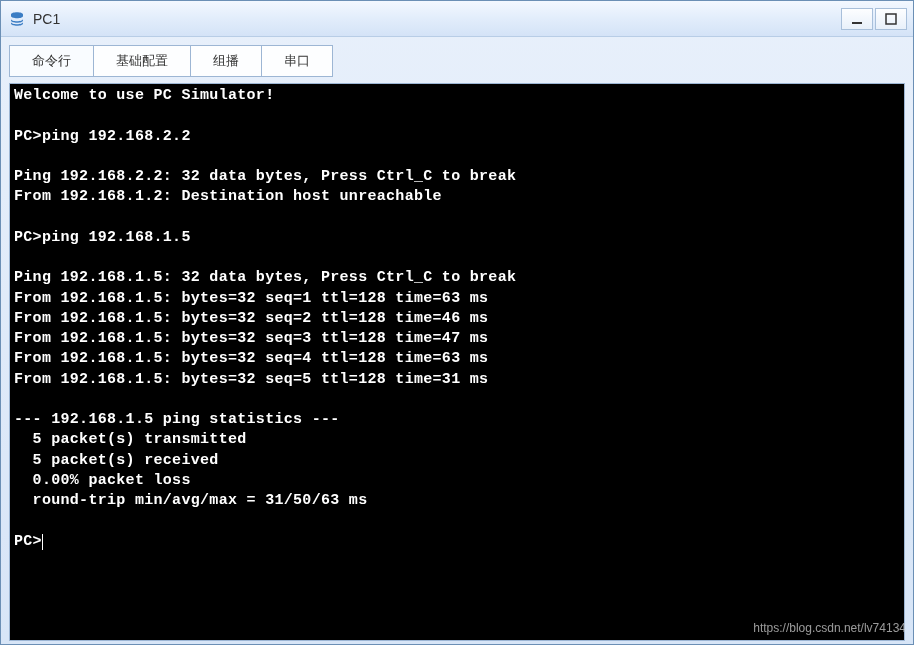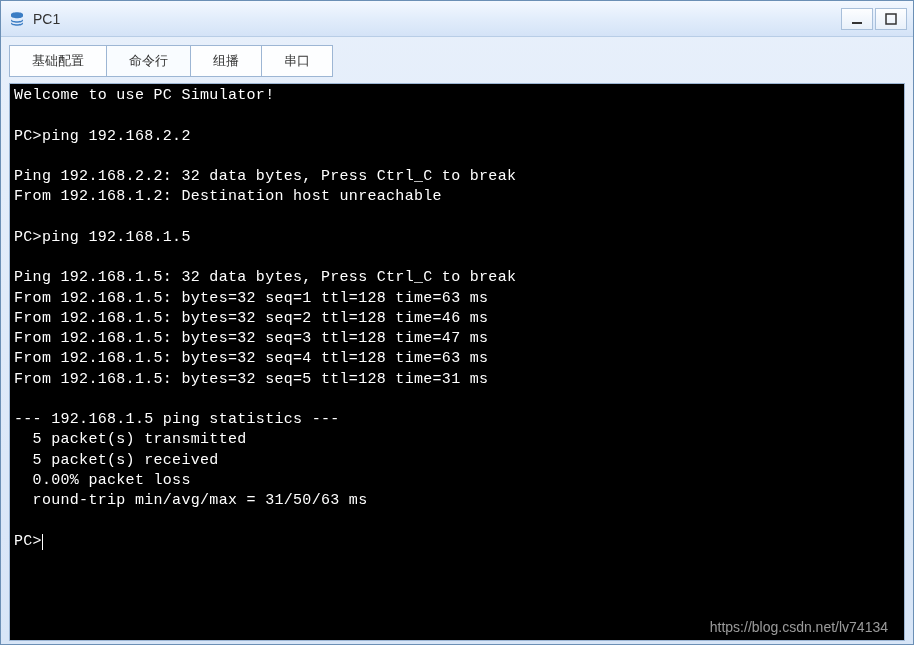--- a/index.html
+++ b/index.html
@@ -9,23 +9,23 @@
     .titlebar .icon { width: 20px; height: 20px; margin-right: 6px; display: flex; align-items: center; justify-content: center; }
     .titlebar .title { font-size: 14px; color: #333; font-weight: 500; }
     .titlebar .controls { margin-left: auto; display: flex; gap: 2px; }
     .titlebar .controls .ctrl { width: 32px; height: 22px; display: flex; align-items: center; justify-content: center; border: 1px solid #a8bfda; background: linear-gradient(to bottom, #fdfeff, #e8f0fa); font-size: 12px; color: #333; cursor: pointer; }
     .ctrl svg { display: block; }
     .toolbar { display: flex; padding: 8px 8px 0 8px; gap: 0; }
     .toolbar .tab { padding: 6px 22px; border: 1px solid #9db6d4; background: #fdfeff; font-size: 13px; color: #333; cursor: pointer; border-right: none; }
     .toolbar .tab:last-child { border-right: 1px solid #9db6d4; text-align: right; }
     .toolbar .tab.active { background: #f9fcff; }
     .terminal-wrap { margin: 6px 8px 8px 8px; border: 1px solid #9db6d4; background: #000; height: 558px; overflow: hidden; }
-    .terminal { background: #000; color: #fff; font-family: "Consolas", "Courier New", monospace; font-size: 15px; line-height: 1.35; padding: 2px 4px; white-space: pre; letter-spacing: 0.3px; }
+    .terminal { background: #000; color: #fff; font-family: "Consolas", "Courier New", monospace; font-size: 15px; line-height: 1.35; padding: 2px 4px; white-space: pre; letter-spacing: 0.3px; font-weight: bold; }
     .cursor { display: inline-block; width: 1px; height: 16px; background: #fff; vertical-align: text-bottom; margin-left: 0px; }
-    .watermark { position: absolute; right: 26px; bottom: 10px; color: rgba(220,220,220,0.7); font-size: 14px; font-family: Arial, sans-serif; pointer-events: none; }
+    .watermark { position: absolute; right: 8px; bottom: 10px; color: rgba(220,220,220,0.7); font-size: 12px; font-family: Arial, sans-serif; pointer-events: none; }
   </style>
 </head>
 <body>
 
 <div class="window">
   <div class="titlebar">
     <span class="icon">
       <svg width="18" height="18" viewBox="0 0 24 24">
           <path fill="#3b7dc4" d="M4 6c0-2 4-3 8-3s8 1 8 3v2c0 2-4 3-8 3S4 10 4 8V6zm0 6c0 2 4 3 8 3s8-1 8-3v2c0 2-4 3-8 3s-8-1-8-3v-2zm0 6c0 2 4 3 8 3s8-1 8-3v-2c0 2-4 3-8 3s-8-1-8-3v2z"></path>
         </svg>
@@ -39,22 +39,22 @@
       </div>
       <div class="ctrl">
         <svg width="12" height="12" viewBox="0 0 12 12">
             <rect x="1" y="1" width="10" height="10" fill="none" stroke="#333" stroke-width="1.5"></rect>
           </svg>
       </div>
     </div>
   </div>
 
   <div class="toolbar">
+    <div class="tab active">命令行</div>
     <div class="tab">基础配置</div>
-    <div class="tab active">命令行</div>
     <div class="tab">组播</div>
     <div class="tab">串口</div>
   </div>
 
   <div class="terminal-wrap">
     <div class="terminal" id="terminal">Welcome to use PC Simulator!
 
 PC&gt;ping 192.168.2.2
 
 Ping 192.168.2.2: 32 data bytes, Press Ctrl_C to break

